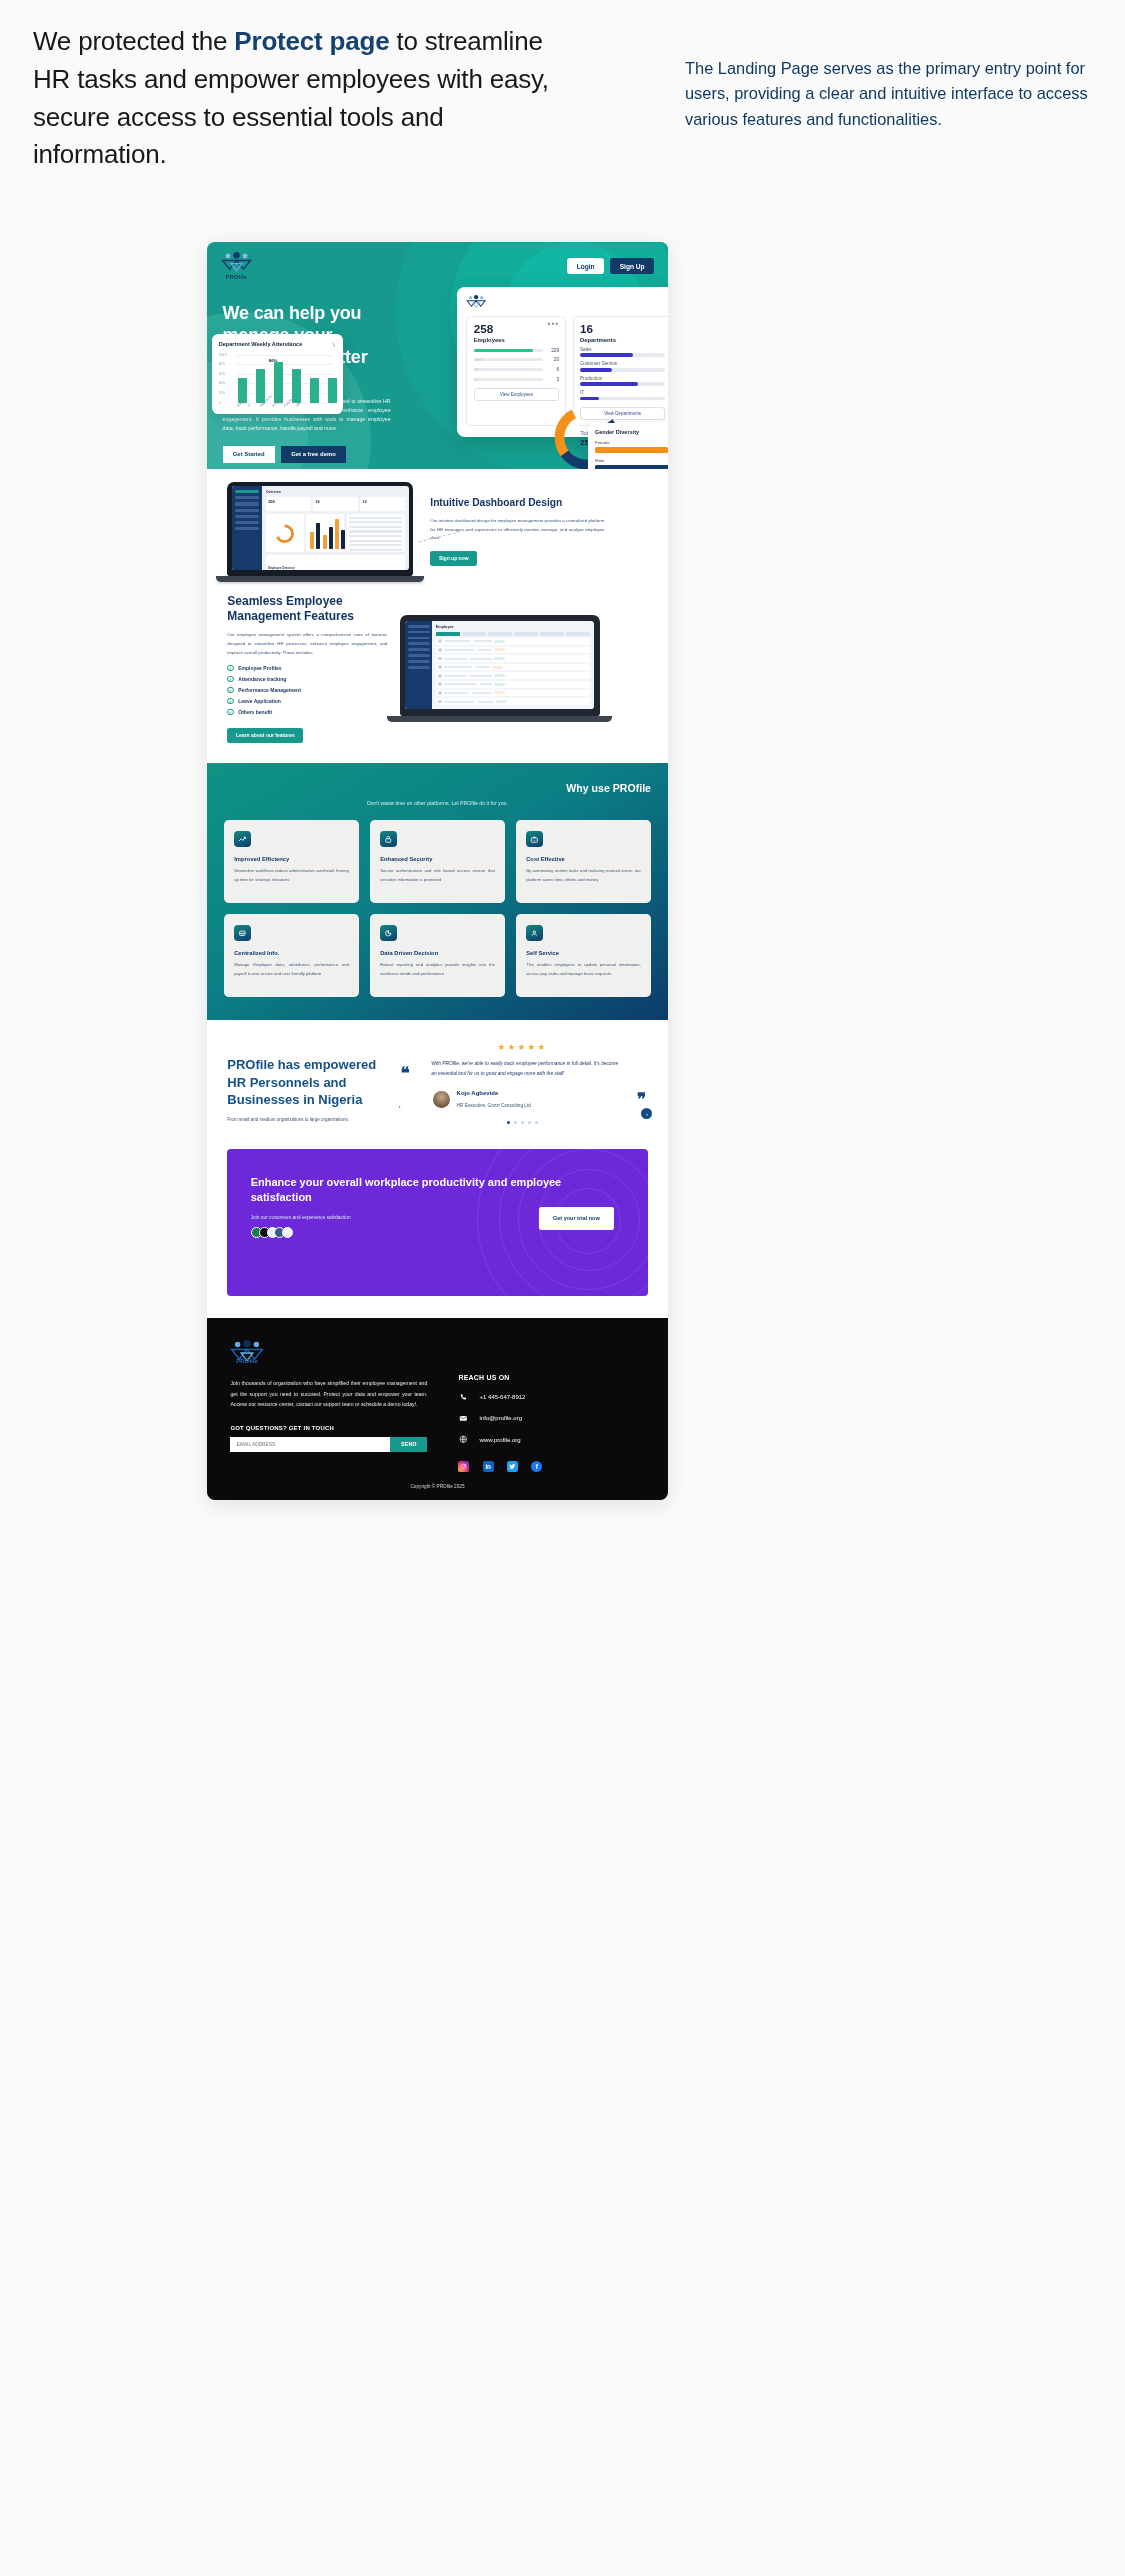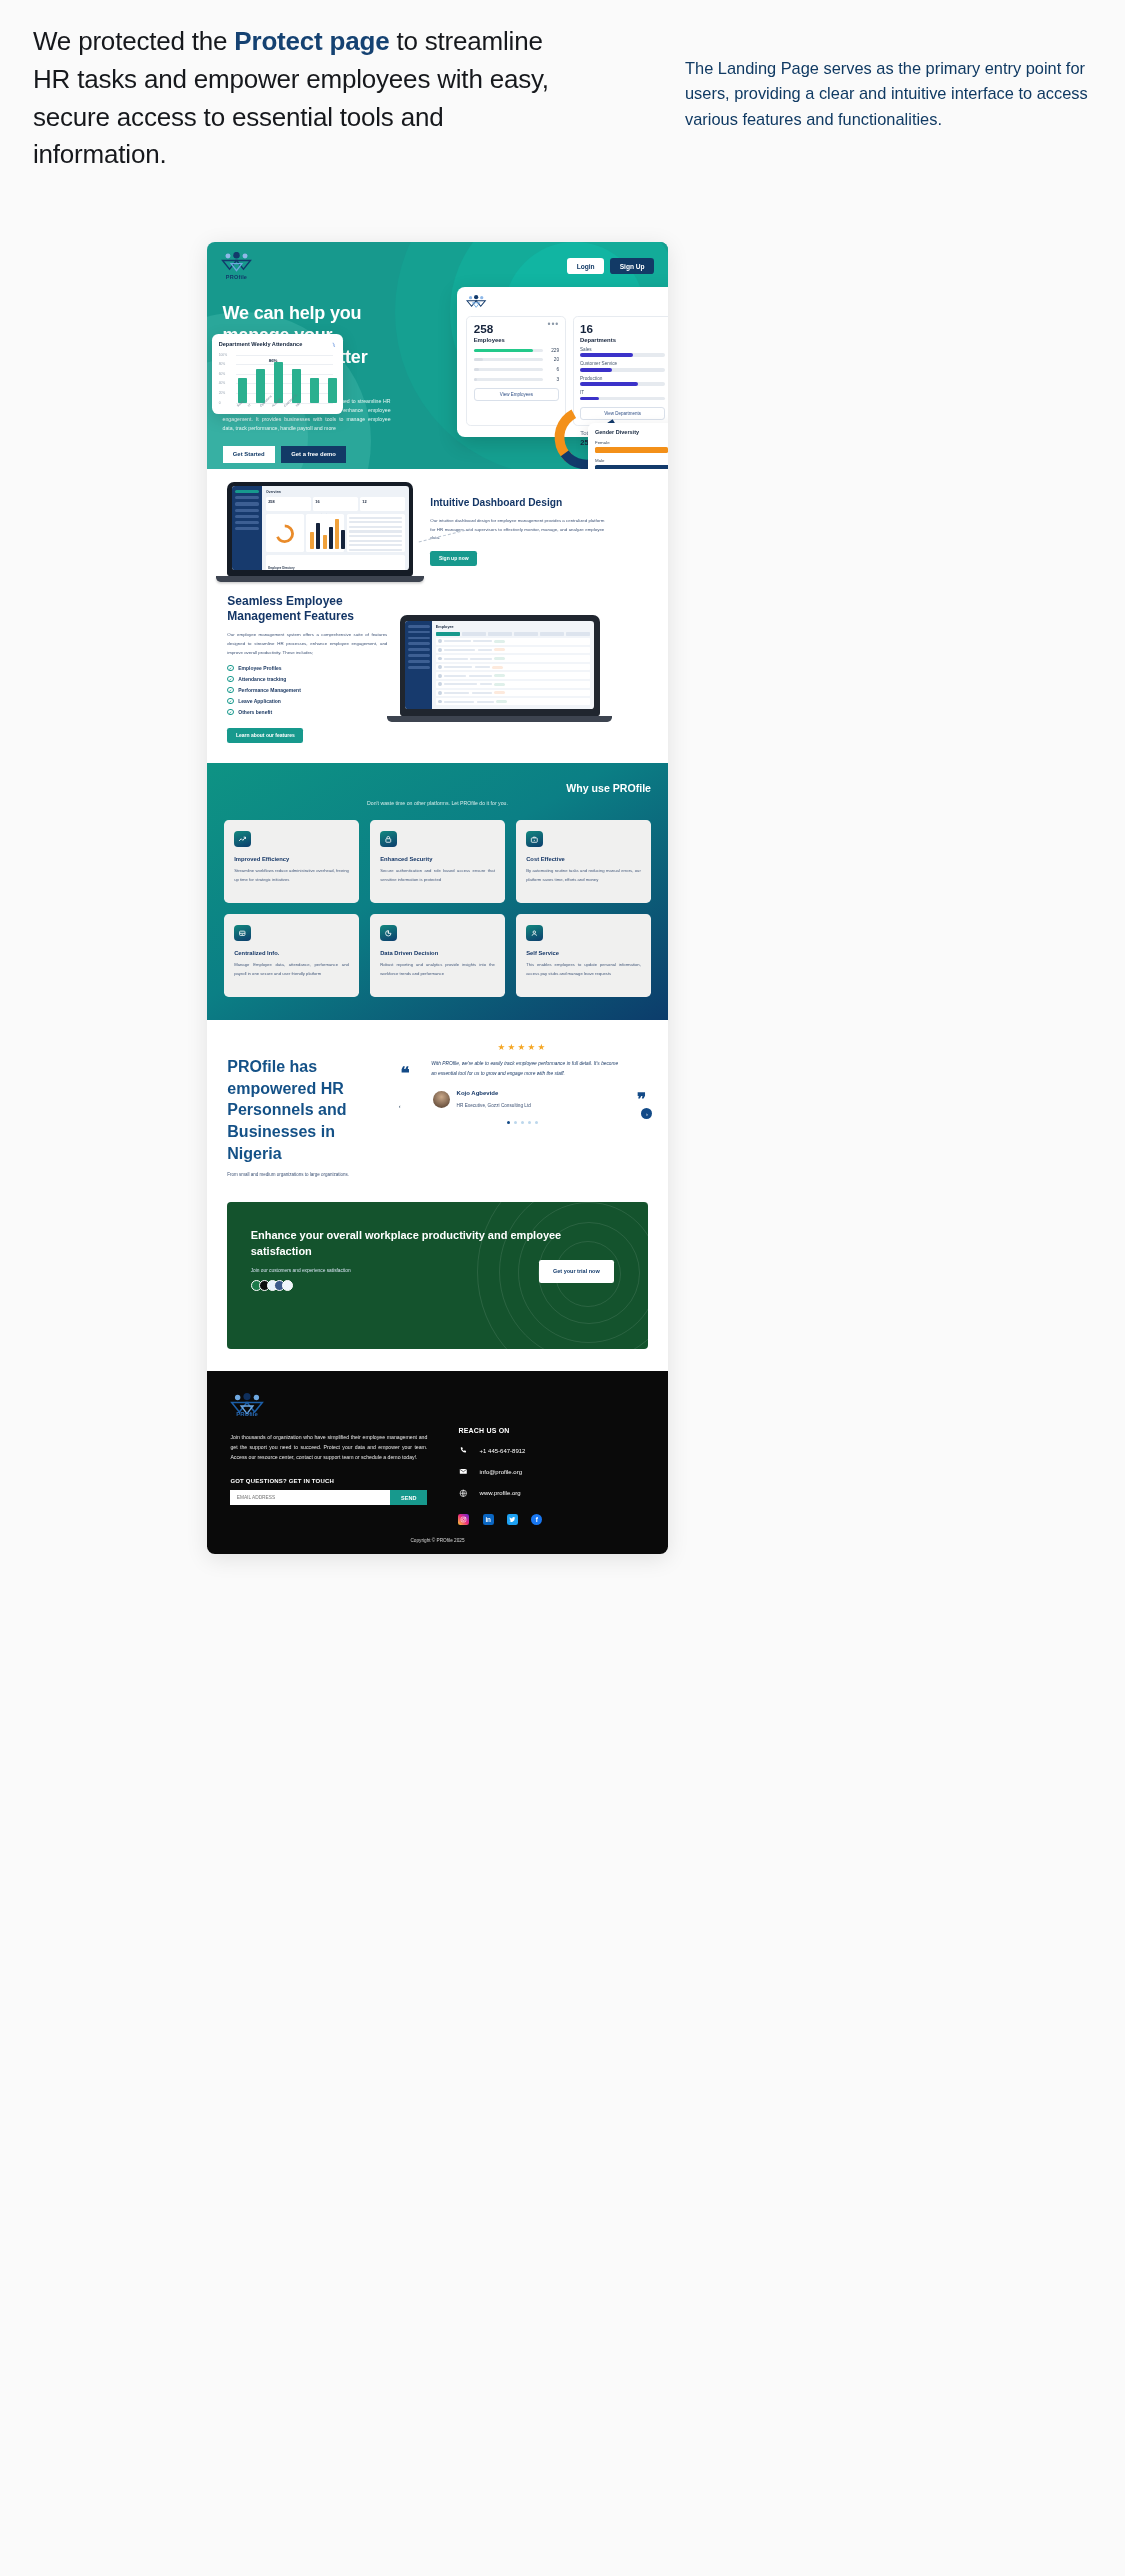--- a/index.html
+++ b/index.html
@@ -157,39 +157,39 @@
   .card { background:#f0f0ef; border-radius:4.7px; padding:11px 10.2px 14px; min-height:83px; }
   .cico { width:16.4px; height:16.4px; border-radius:3.9px;
           background:linear-gradient(160deg,#12897f,#0d3d6d); display:flex;
           align-items:center; justify-content:center; color:#fff; }
   .card h5 { font-size:5.8px; color:#143666; font-weight:700; margin-top:8.6px; }
   .card p { font-size:4.2px; color:#43587a; line-height:1.95; margin-top:5.5px; text-align:justify; }
 
   
   .testi { background:#fff; padding:22px 20.3px 17px; display:flex; gap:14px; }
   .testi-left { width:156px; padding-top:14px; }
-  .testi-left h3 { font-size:16px; color:#145187; font-weight:700; line-height:1.35; }
+  .testi-left h3 { font-size:13px; color:#145187; font-weight:700; line-height:1.35; }
   .testi-left p { font-size:4.5px; color:#3d5275; margin-top:7.8px; }
   .testi-right { flex:1; position:relative; padding:0 17px; }
   .stars { text-align:center; color:#f5a623; font-size:8.6px; letter-spacing:2.3px; }
   .quote { font-size:4.8px; color:#1b3a66; font-style:italic; line-height:2.1; margin-top:6.3px; text-align:justify;}
   .qmark { position:absolute; color:#134a87; font-size:17px; font-weight:700; font-family:"Liberation Serif",serif;}
   .person { display:flex; align-items:center; gap:6.3px; margin-top:11px; padding-left:19px; }
   .avatar { width:17px; height:17px; border-radius:50%; background:radial-gradient(circle at 50% 35%,#caa98a,#4b3526); }
   .person b { font-size:6px; color:#143666; display:block; }
   .person s { font-size:4.7px; color:#3d5275; text-decoration:none; }
   .arrow { width:11px; height:11px; border-radius:50%; background:#134a87; color:#fff;
            font-size:5.5px; display:flex; align-items:center; justify-content:center; position:absolute; }
   .pager { display:flex; gap:3.9px; justify-content:center; margin-top:11px; }
   .pager i { width:3.1px; height:3.1px; border-radius:50%; background:#bcd7ec; }
   .pager i.on { background:#134a87; }
 
   
   .ctawrap { background:#fff; padding:7.8px 20.3px 22px; }
-  .cta { position:relative; background:#14532d; border-radius:3.9px; height:147px;
+  .cta { position:relative; background:#6d28d9; border-radius:3.9px; height:147px;
          overflow:hidden; padding:26.6px 23.4px; }
   .cta .ring { position:absolute; border:0.8px solid rgba(255,255,255,.10); border-radius:50%; }
   .cta h3 { color:#fff; font-size:11px; font-weight:700; line-height:1.38; position:relative; z-index:2; }
   .cta p { color:#d5e2f0; font-size:4.8px; margin-top:9.4px; position:relative; z-index:2; }
   .avstack { display:flex; margin-top:7px; position:relative; z-index:2; }
   .avstack i { width:11px; height:11px; border-radius:50%; border:1.1px solid #fff;
                margin-left:-3.1px; display:block; }
   .avstack i:first-child { margin-left:0; }
   .cta-btn { position:absolute; right:34px; top:58px; background:#fff; color:#123a6b;
              font-size:5.5px; font-weight:600; padding:8.6px 14px; border-radius:2.3px; z-index:3; }

